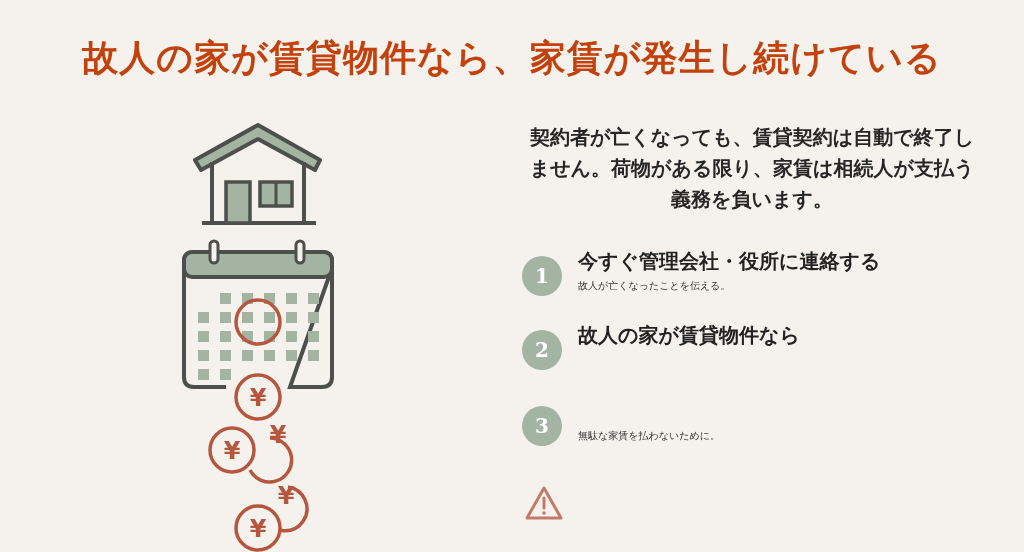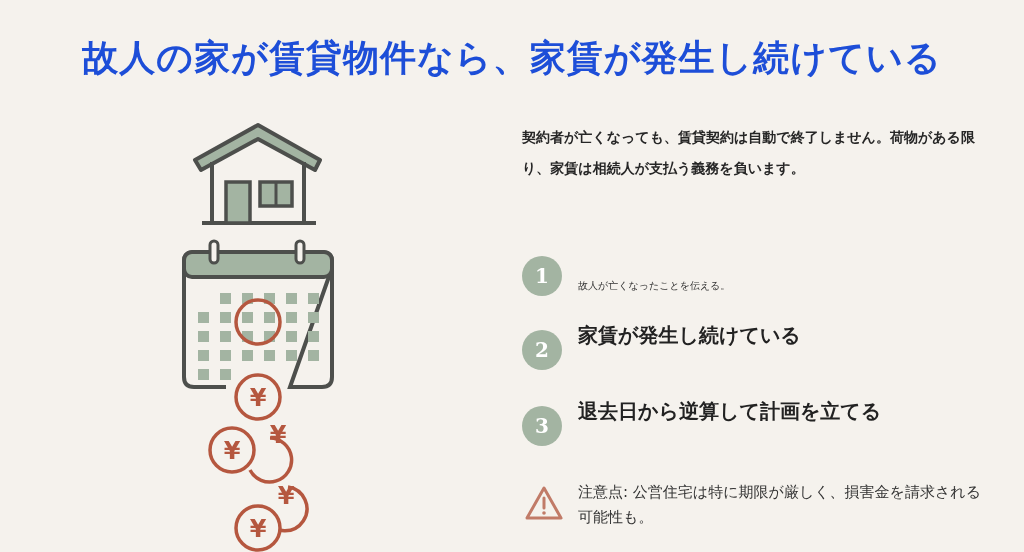--- a/index.html
+++ b/index.html
@@ -7,27 +7,27 @@
     width:1024px; height:552px; overflow:hidden;
     background:#f5f2ed;
     font-family: "DejaVu Sans", "Liberation Sans", sans-serif;
     color:#2b2b2b;
     position:relative;
   }
   .title {
     position:absolute; left:0; top:34px; width:1024px;
     text-align:center;
     font-family: "DejaVu Serif", "Liberation Serif", serif;
-    font-size:36px; font-weight:bold; color:#1d4ed8;
+    font-size:36px; font-weight:bold; color:#c2410c;
     letter-spacing:1px;
   }
   .illustration { position:absolute; left:170px; top:115px; width:180px; height:437px; }
   .intro {
     position:absolute; left:522px; top:122px; width:460px;
-    font-size:14px; font-weight:bold; line-height:31px; color:#262626;
+    font-size:20px; font-weight:bold; line-height:31px; color:#262626;text-align:center;
   }
   .step { position:absolute; left:522px; width:460px; height:60px; }
   .step-num {
     position:absolute; left:0; top:8px; width:40px; height:40px; border-radius:50%;
     background:#a3b4a2; color:#fff; font-size:20px; font-weight:bold;
     display:flex; align-items:center; justify-content:center;
     font-family:"DejaVu Serif", serif;
   }
   .step-title { position:absolute; left:56px; top:0; font-size:20px; font-weight:bold; color:#222; white-space:nowrap; }
   .step-desc { position:absolute; left:56px; top:31px; font-size:10px; color:#333; white-space:nowrap; }
@@ -101,33 +101,33 @@
       <circle cx="88" cy="413" r="22"></circle>
         <text x="88" y="422" fill="#b5573f" stroke="none">¥</text>
     </g>
   </svg>
 </div>
 
 <div class="intro">契約者が亡くなっても、賃貸契約は自動で終了しません。荷物がある限り、家賃は相続人が支払う義務を負います。</div>
 
 <div class="step" style="top:248px;">
   <div class="step-num">1</div>
+  <div class="step-title">今すぐ管理会社・役所に連絡する</div>
   <div class="step-desc">故人が亡くなったことを伝える。</div>
 </div>
 
 <div class="step" style="top:322px;">
   <div class="step-num">2</div>
-  <div class="step-title">家賃が発生し続けている</div>
+  <div class="step-title">故人の家が賃貸物件なら</div>
 </div>
 
 <div class="step" style="top:398px;">
   <div class="step-num">3</div>
-  <div class="step-title">退去日から逆算して計画を立てる</div>
+  <div class="step-desc">無駄な家賃を払わないために。</div>
 </div>
 
 <div class="warning">
   <svg class="warn-icon" viewBox="0 0 40 36">
     <path d="M20,3 L37,33 L3,33 Z" fill="none" stroke="#c17b68" stroke-width="3" stroke-linejoin="round"></path>
     <line x1="20" y1="13" x2="20" y2="23" stroke="#c17b68" stroke-width="3" stroke-linecap="round"></line>
     <circle cx="20" cy="28" r="1.8" fill="#c17b68"></circle>
   </svg>
-  <div class="warn-text">注意点: 公営住宅は特に期限が厳しく、損害金を請求される可能性も。</div>
 </div>
 
 </body></html>

